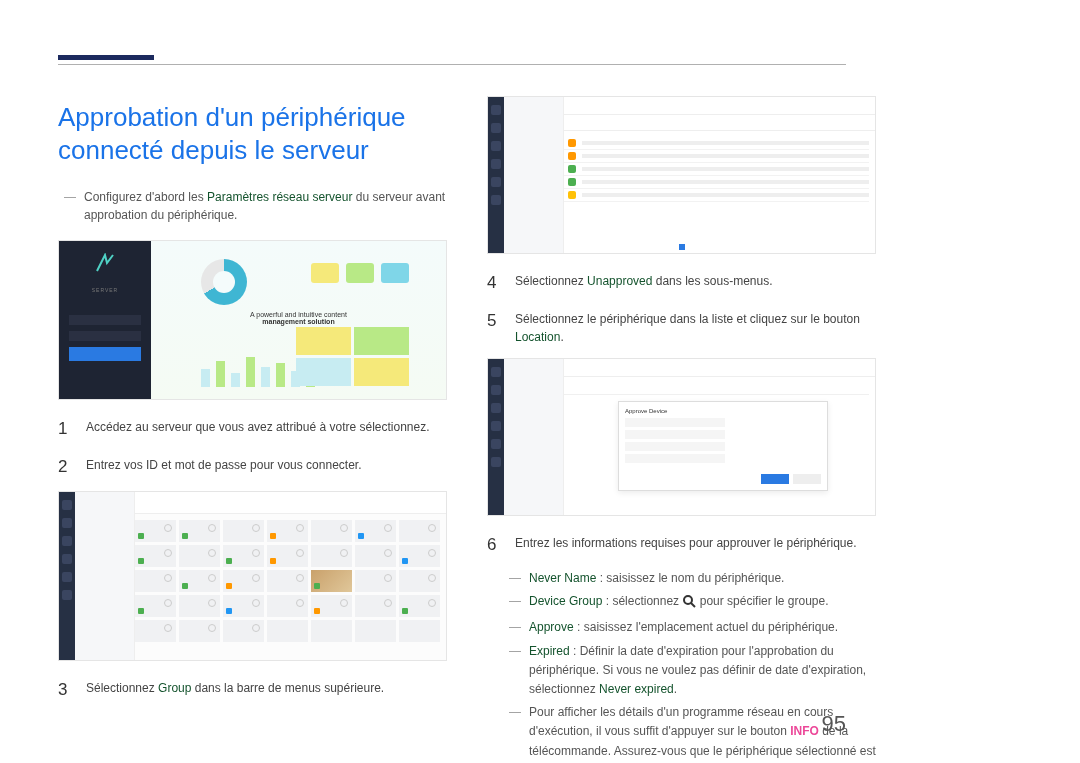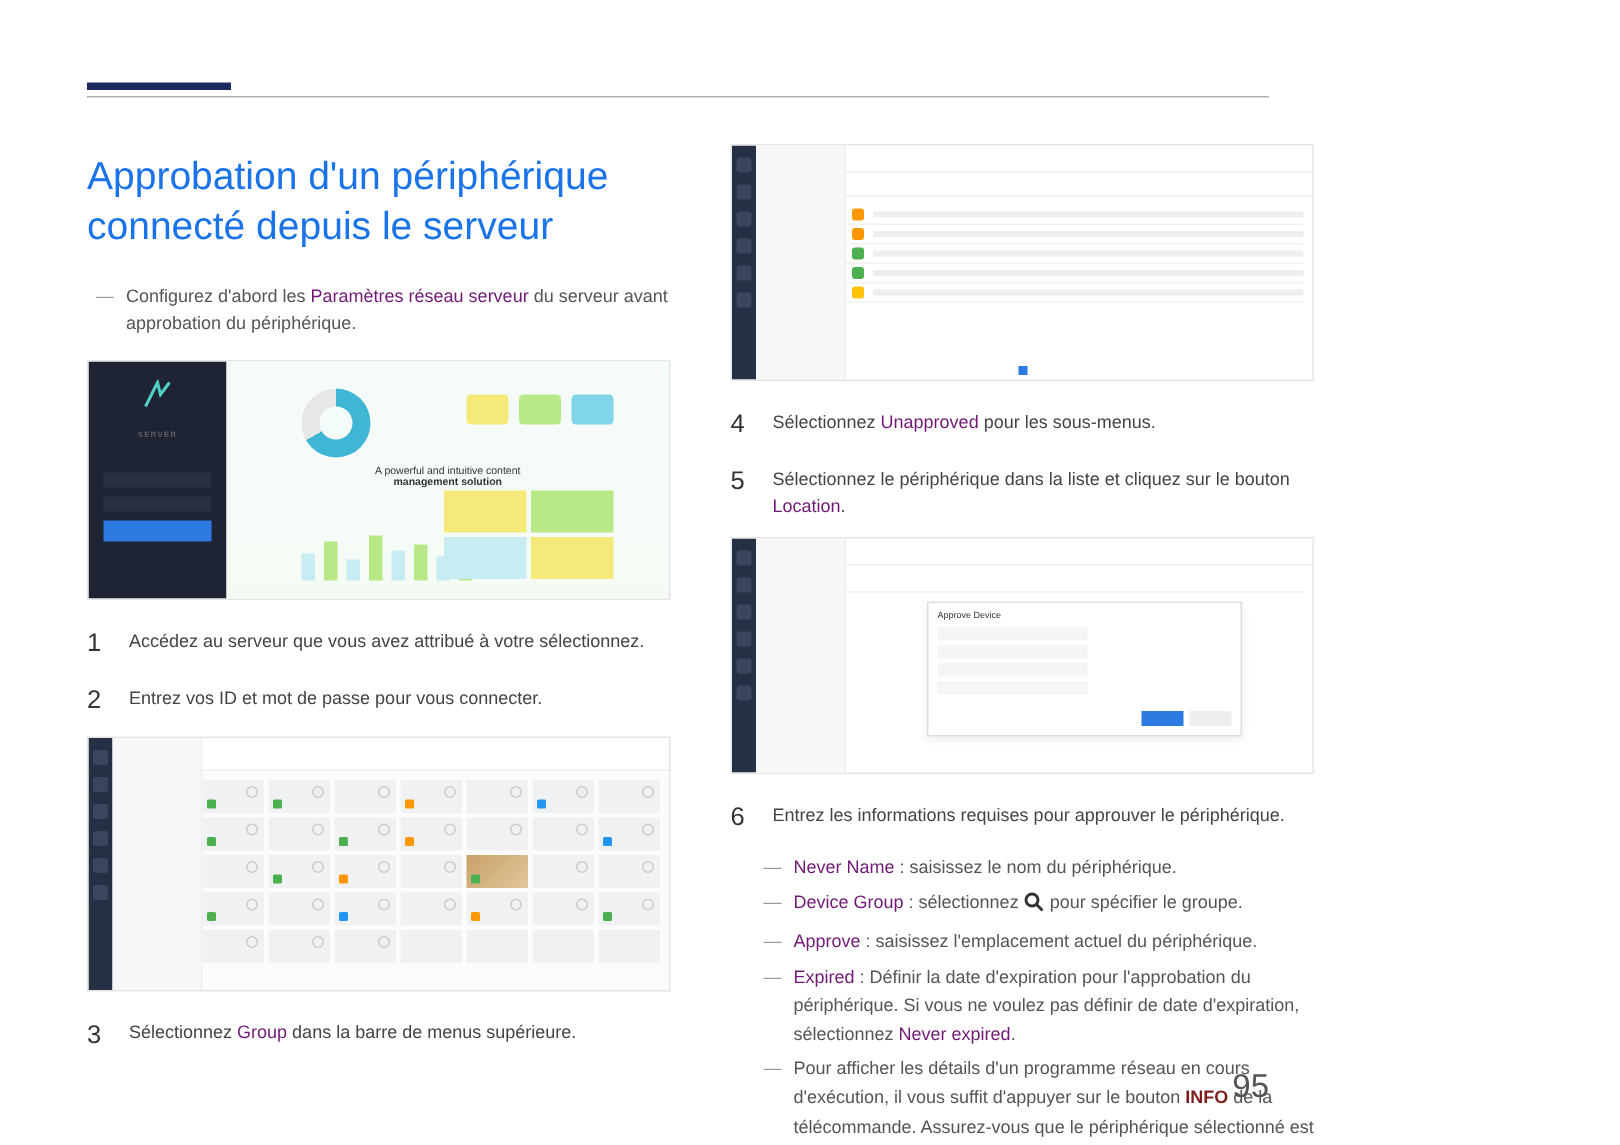--- a/index.html
+++ b/index.html
@@ -5,21 +5,21 @@
   * { box-sizing: border-box; margin: 0; padding: 0; }
   html, body { width: 1080px; height: 763px; background: #fff; font-family: Arial, Helvetica, sans-serif; color: #333; }
   .page { width: 904px; height: 763px; position: relative; padding: 36px 28px 36px 58px; }
   .top-rule { position: absolute; left: 58px; right: 58px; top: 64px; border-top: 1px solid #b0b0b0; }
   .top-bar { position: absolute; left: 58px; top: 55px; width: 96px; height: 5px; background: #1c2a5e; }
   .columns { display: flex; gap: 40px; margin-top: 60px; }
   .col { flex: 1; min-width: 0; }
   h1 { color: #1a73e8; font-weight: 400; font-size: 26px; line-height: 1.25; margin: 5px 0 22px 0; }
   .intro { display: flex; gap: 8px; font-size: 12px; color: #555; line-height: 1.5; margin-left: 6px; margin-bottom: 16px; }
   .intro .dash { color: #999; }
-  .blue { color: #701a75; }
+  .blue { color: #14532d; }
   .fig { width: 100%; background: #fcfcfc; border: 1px solid #e5e5e5; position: relative; overflow: hidden; }
   .fig1 { height: 160px; display: flex; }
   .fig1 .side { width: 92px; background: #1e2433; position: relative; }
   .fig1 .side .logo { position: absolute; top: 12px; left: 36px; width: 20px; height: 20px; }
   .fig1 .side .logo svg { width:100%; height:100%; }
   .fig1 .side .lbl1 { position:absolute; top:46px; left:0; right:0; text-align:center; color:#777; font-size:5px; letter-spacing:1px;}
   .fig1 .side .inp { position:absolute; top:74px; left:10px; right:10px; height:10px; background:#2a3042; }
   .fig1 .side .inp2 { position:absolute; top:90px; left:10px; right:10px; height:10px; background:#2a3042; }
   .fig1 .side .btn { position:absolute; top:106px; left:10px; right:10px; height:14px; background:#2a7ae2; }
   .fig1 .main { flex:1; background: linear-gradient(180deg,#f4fbfb 0%, #f5fbf4 100%); position:relative; }
@@ -81,21 +81,21 @@
   .fig4 .modal .fld{height:9px;background:#f5f5f5;margin:3px 0;width:100px;}
   .fig4 .modal .btns{position:absolute;right:6px;bottom:6px;display:flex;gap:4px;}
   .fig4 .modal .btns div{width:28px;height:10px;background:#eee;}
   .fig4 .modal .btns div:first-child{background:#2a7ae2;}
 
   .sublist { margin: 10px 0 10px 22px; }
   .sub { display:flex; gap:8px; font-size:12px; color:#555; line-height:1.6; margin:4px 0;}
   .sub .dash{color:#999;width:12px;flex-shrink:0;}
   .sub .body{flex:1;}
   .mag-icon { display:inline-block; vertical-align:-3px; }
-  .bold {font-weight:bold;color:#7f1d1d;}
+  .bold {font-weight:bold;color:#ec4899;}
 
   .page-num { position:absolute; right:58px; bottom:26px; font-size:22px; color:#555; }
 </style>
 </head>
 <body>
 
 <div class="page">
   <div class="top-bar"></div>
   <div class="top-rule"></div>
 
@@ -334,21 +334,21 @@
               <div class="t"></div>
             </div>
         </div>
         <div class="pagedot"></div>
       </div>
 
       <div class="steps">
         <div class="step">
           <div class="num">4</div>
           <div class="txt">
-            <span>Sélectionnez </span><span class="blue">Unapproved</span><span> pour les sous-menus.</span>
+            <span>Sélectionnez </span><span class="blue">Unapproved</span><span> dans les sous-menus.</span>
           </div>
         </div>
         <div class="step">
           <div class="num">5</div>
           <div class="txt">
             <span>Sélectionnez le périphérique dans la liste et cliquez sur le bouton </span><span class="blue">Location</span><span>.</span>
           </div>
         </div>
       </div>
 

